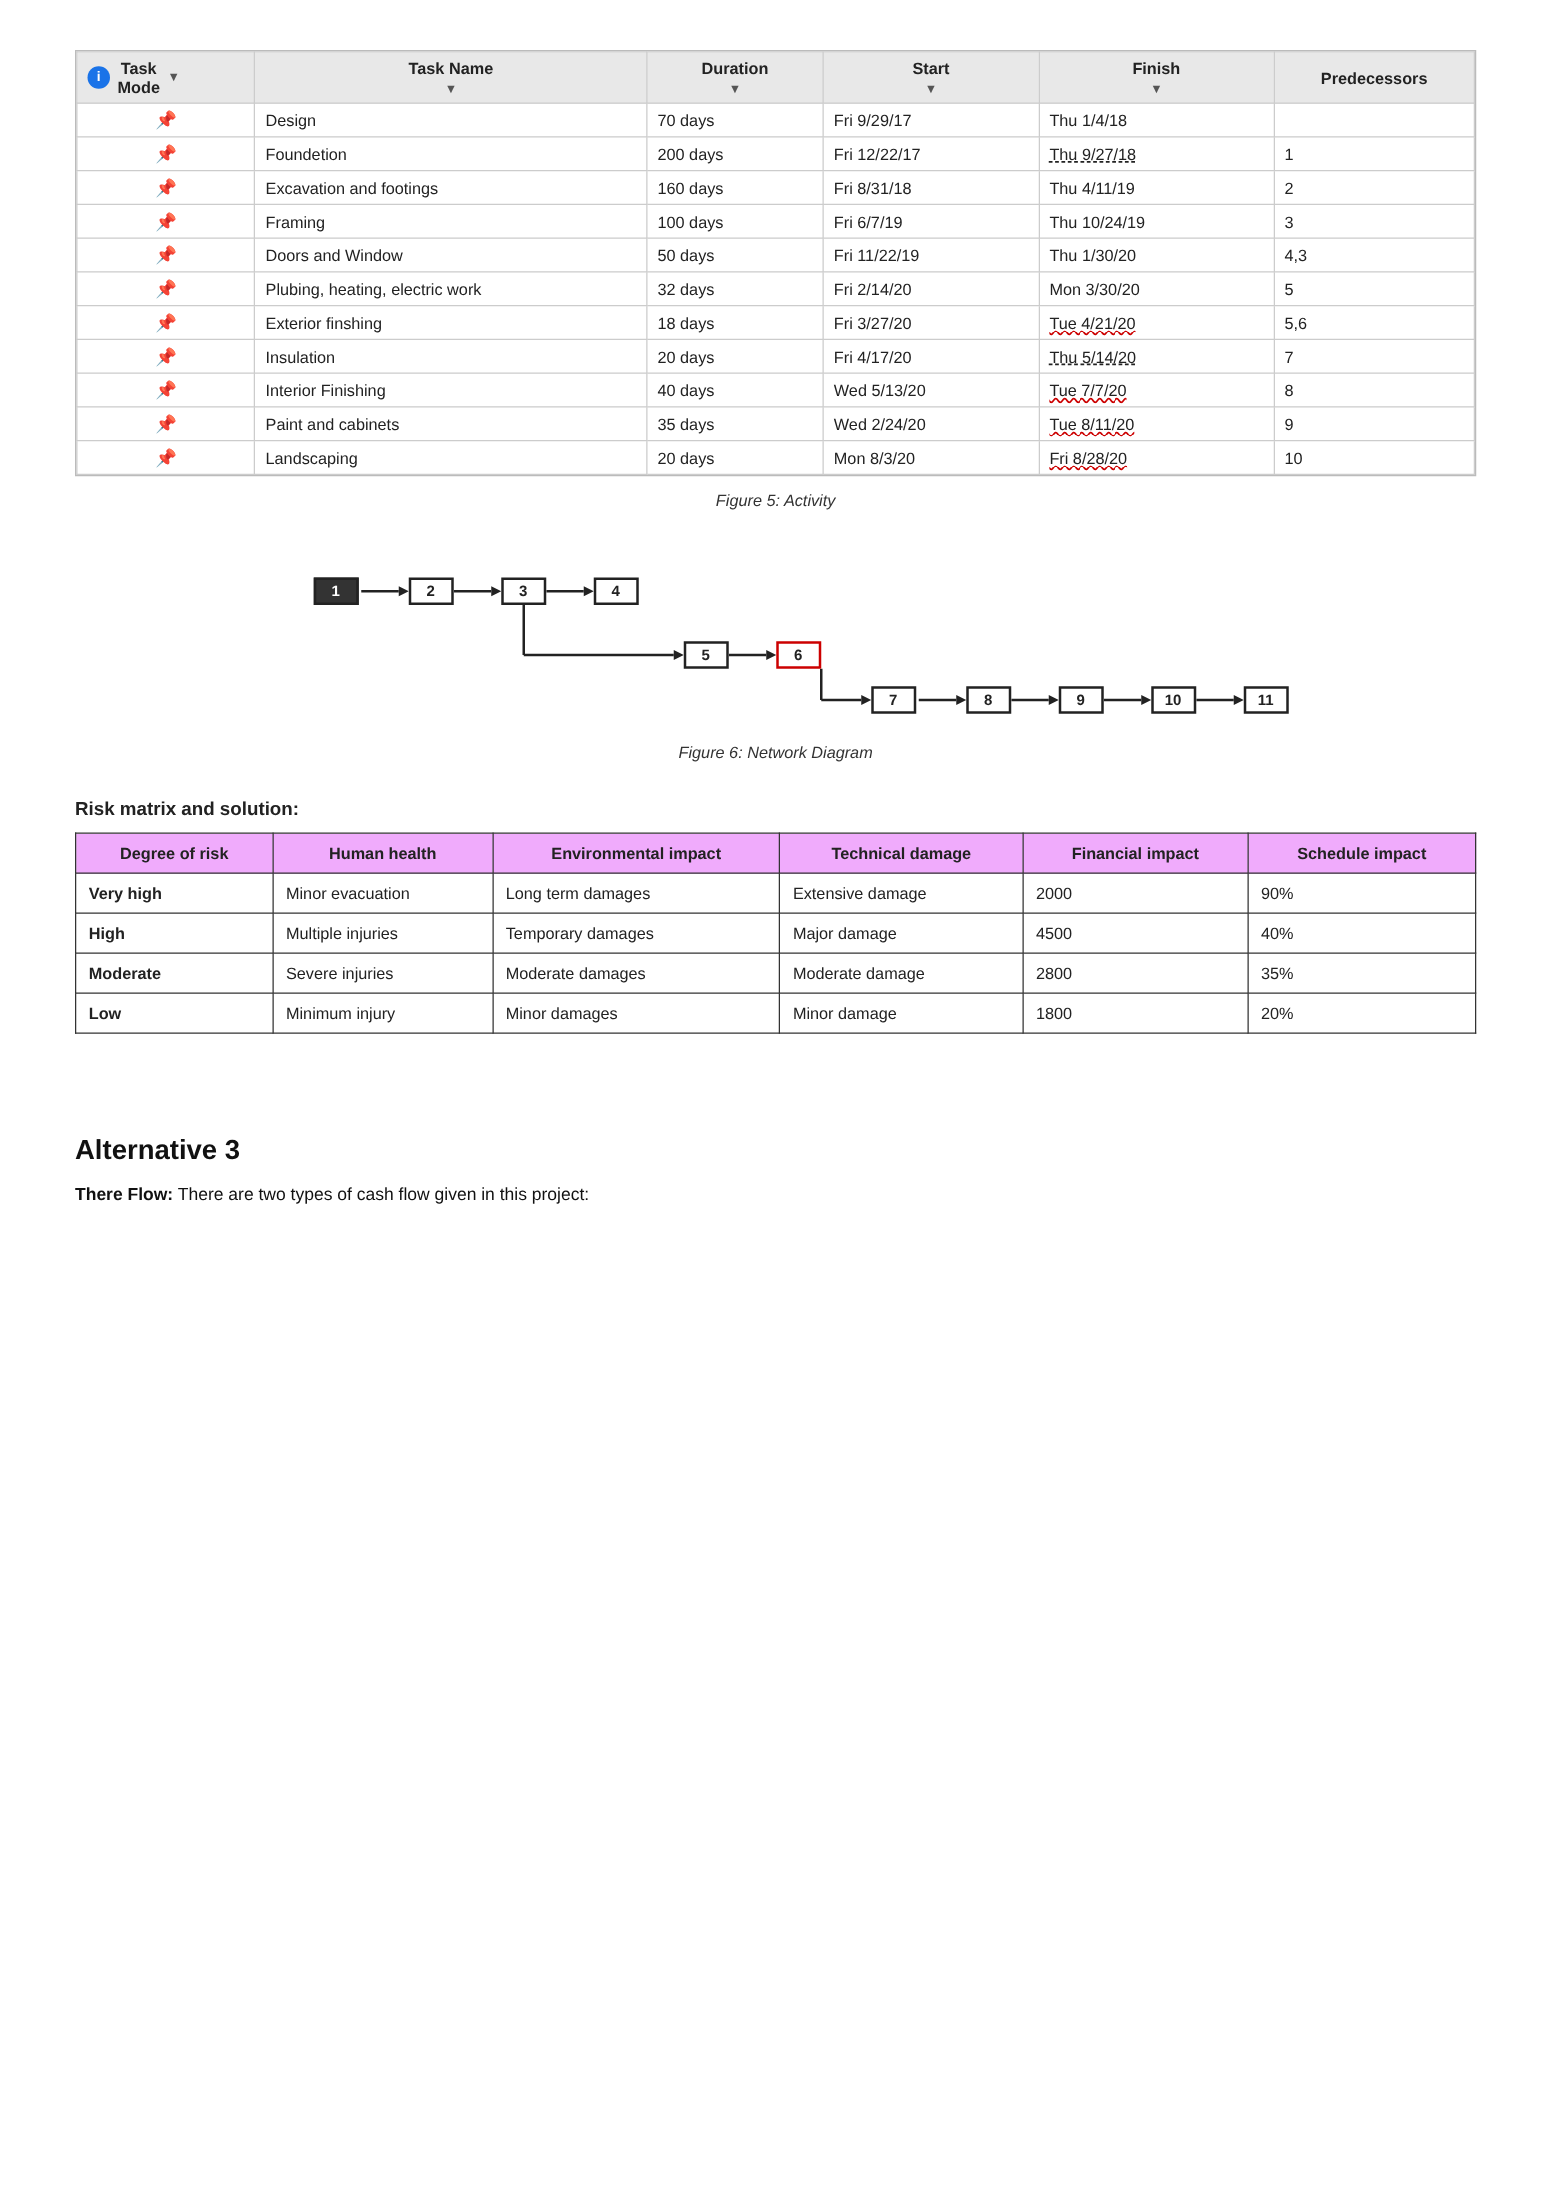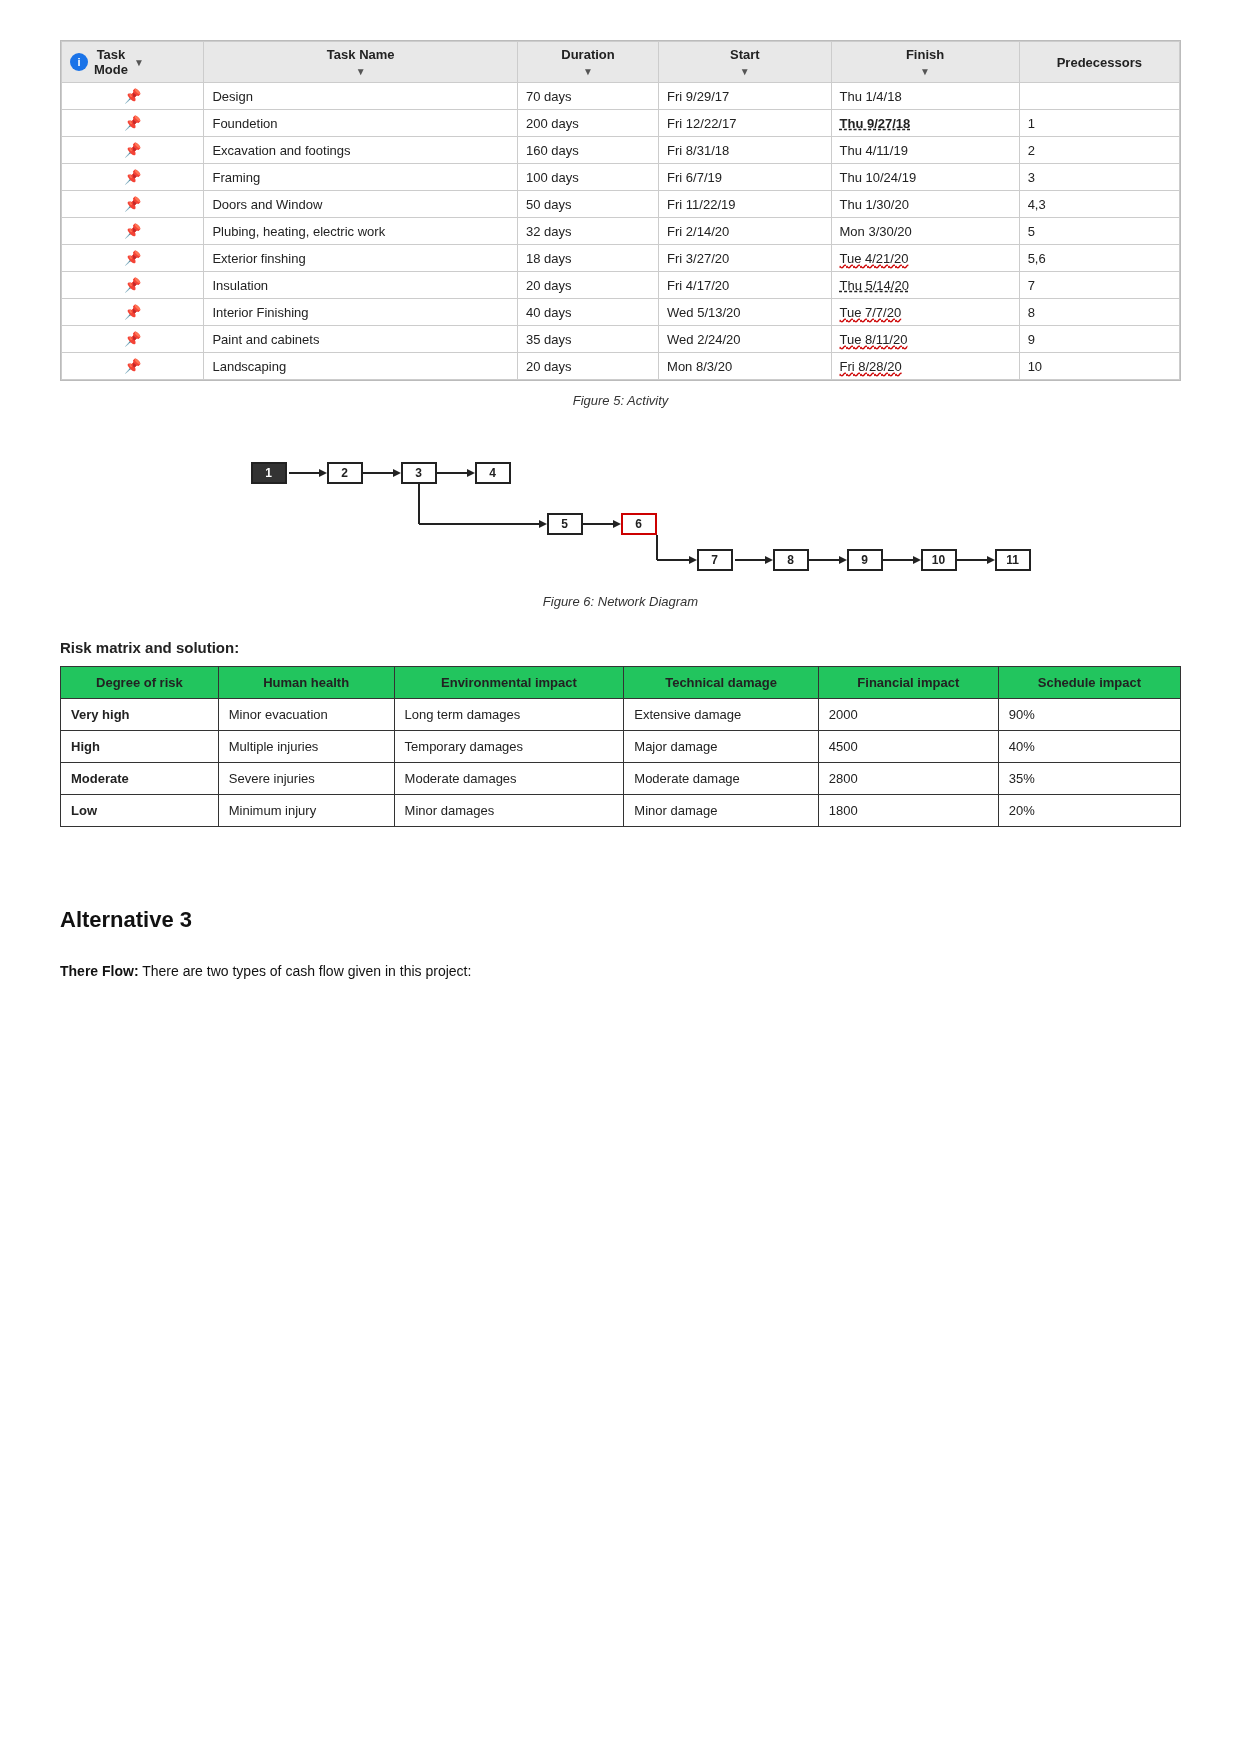--- a/index.html
+++ b/index.html
@@ -107,34 +107,34 @@
       margin-bottom: 40px;
     }
     .risk-table th, .risk-table td {
       border: 1px solid #333;
       padding: 8px 10px;
       vertical-align: top;
       font-size: 13px;
     }
     .risk-table thead th {
       font-weight: bold;
-      background: #22c55e;
+      background: #f0abfc;
     }
     .risk-table tbody td:first-child {
       font-weight: bold;
     }
 
     
     .alt3-section {
       margin-top: 80px;
     }
     .alt3-title {
       font-size: 22px;
       font-weight: bold;
-      margin-bottom: 30px;
+      margin-bottom: 14px;
       color: #111;
     }
     .alt3-cashflow {
       font-size: 14px;
       color: #111;
     }
     .alt3-cashflow span.label {
       font-weight: bold;
     }
   </style>
@@ -188,21 +188,21 @@
           <td>70 days</td>
           <td>Fri 9/29/17</td>
           <td>Thu 1/4/18</td>
           <td></td>
         </tr>
         <tr>
           <td style="text-align: center;"><span class="pin-icon" style="transform: none; font-size: 14px;">📌</span></td>
           <td>Foundetion</td>
           <td>200 days</td>
           <td>Fri 12/22/17</td>
-          <td><span style="text-decoration:underline;text-decoration-style:dashed;font-weight:bold;">Thu 9/27/18</span></td>
+          <td><span style="text-decoration:underline;text-decoration-style:dashed;">Thu 9/27/18</span></td>
           <td>1</td>
         </tr>
         <tr>
           <td style="text-align: center;"><span class="pin-icon" style="transform: none; font-size: 14px;">📌</span></td>
           <td>Excavation and footings</td>
           <td>160 days</td>
           <td>Fri 8/31/18</td>
           <td>Thu 4/11/19</td>
           <td>2</td>
         </tr>

